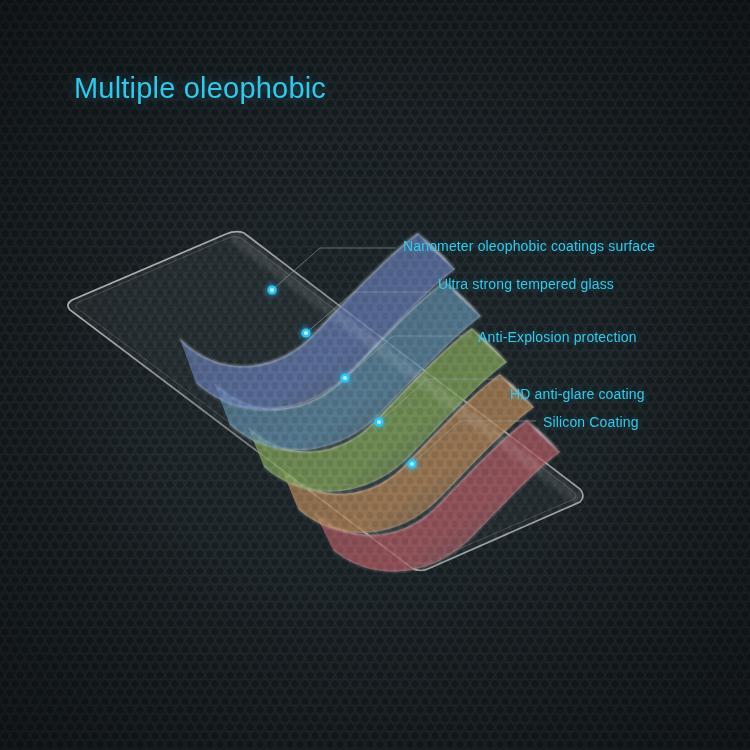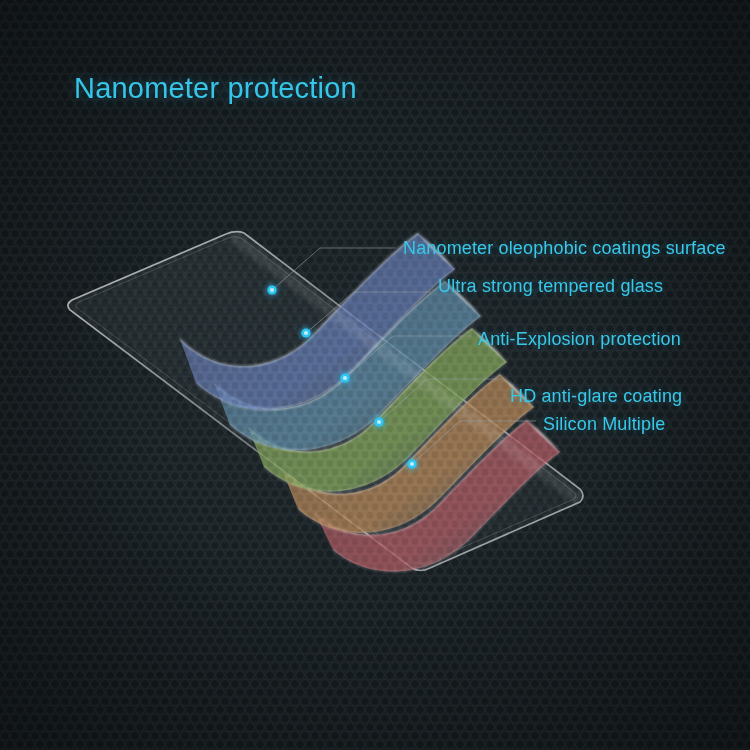--- a/index.html
+++ b/index.html
@@ -73,21 +73,21 @@
     left: 0;
     top: 0;
     width: 750px;
     height: 750px;
   }
 
   
   .labels { position: absolute; inset: 0; }
   .callout-label {
     position: absolute;
-    font-size: 18px;
+    font-size: 14px;
     font-weight: 400;
     color: #37c8ea;
     text-shadow: 0 0 9px rgba(45,190,230,0.30);
     white-space: nowrap;
     letter-spacing: 0.15px;
   }
   .lbl0 { left: 403px; top: 238px; }
   .lbl1 { left: 438px; top: 276px; }
   .lbl2 { left: 478px; top: 329px; }
   .lbl3 { left: 510px; top: 372px; margin-top: 14px; }
@@ -96,21 +96,21 @@
 </head>
 <body>
 
 <div id="stage">
 
   <div class="bg-base"></div>
   <div class="bg-hex"></div>
   <div class="bg-hex2"></div>
   <div class="bg-vignette"></div>
 
-  <div class="title">Nanometer protection</div>
+  <div class="title">Multiple oleophobic</div>
 
   <svg class="artwork" viewBox="0 0 750 750">
     <defs>
 
       <linearGradient id="gGlass" x1="0" y1="0" x2="1" y2="1">
         <stop offset="0%" stop-color="#cfe2ea" stop-opacity="0.085"></stop>
         <stop offset="45%" stop-color="#b8ccd6" stop-opacity="0.055"></stop>
         <stop offset="100%" stop-color="#9fb6c2" stop-opacity="0.075"></stop>
       </linearGradient>
 
@@ -280,16 +280,16 @@
       <circle cx="379" cy="422" r="2.1" fill="#bdeefc"></circle>
       <circle cx="412" cy="464" r="2.1" fill="#bdeefc"></circle>
     </g>
   </svg>
 
   <div class="labels">
     <div class="callout-label lbl0">Nanometer oleophobic coatings surface</div>
     <div class="callout-label lbl1">Ultra strong tempered glass</div>
     <div class="callout-label lbl2">Anti-Explosion protection</div>
     <div class="callout-label lbl3">HD anti-glare coating</div>
-    <div class="callout-label lbl4">Silicon Multiple</div>
+    <div class="callout-label lbl4">Silicon Coating</div>
   </div>
 
 </div>
 
 </body></html>

